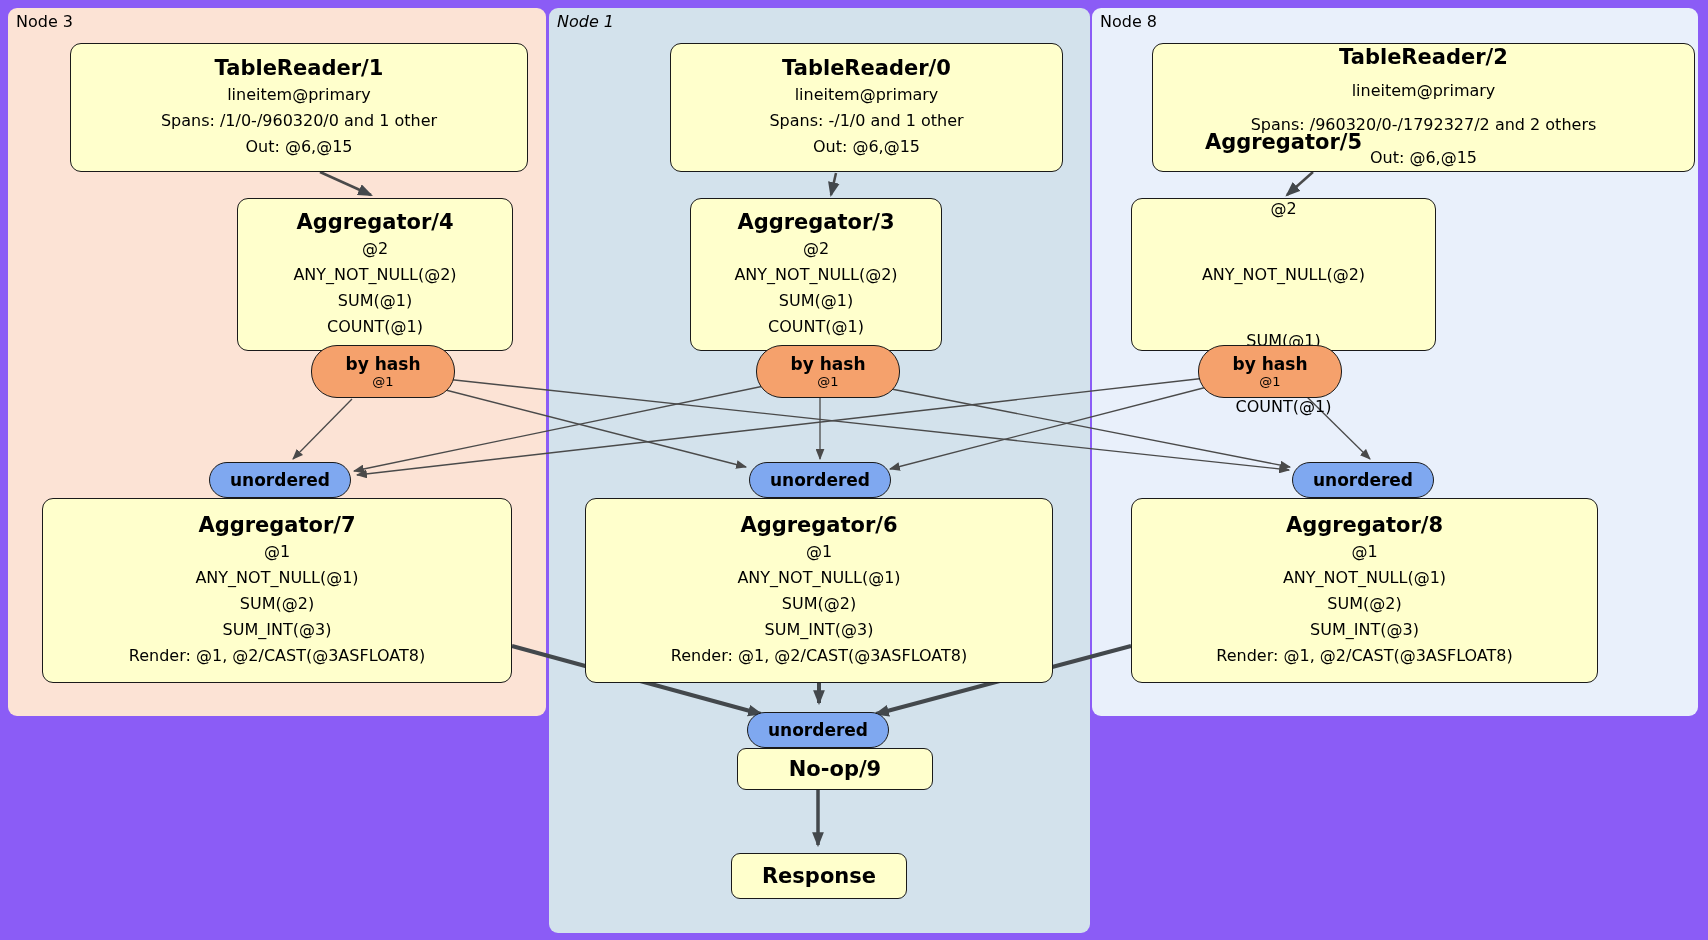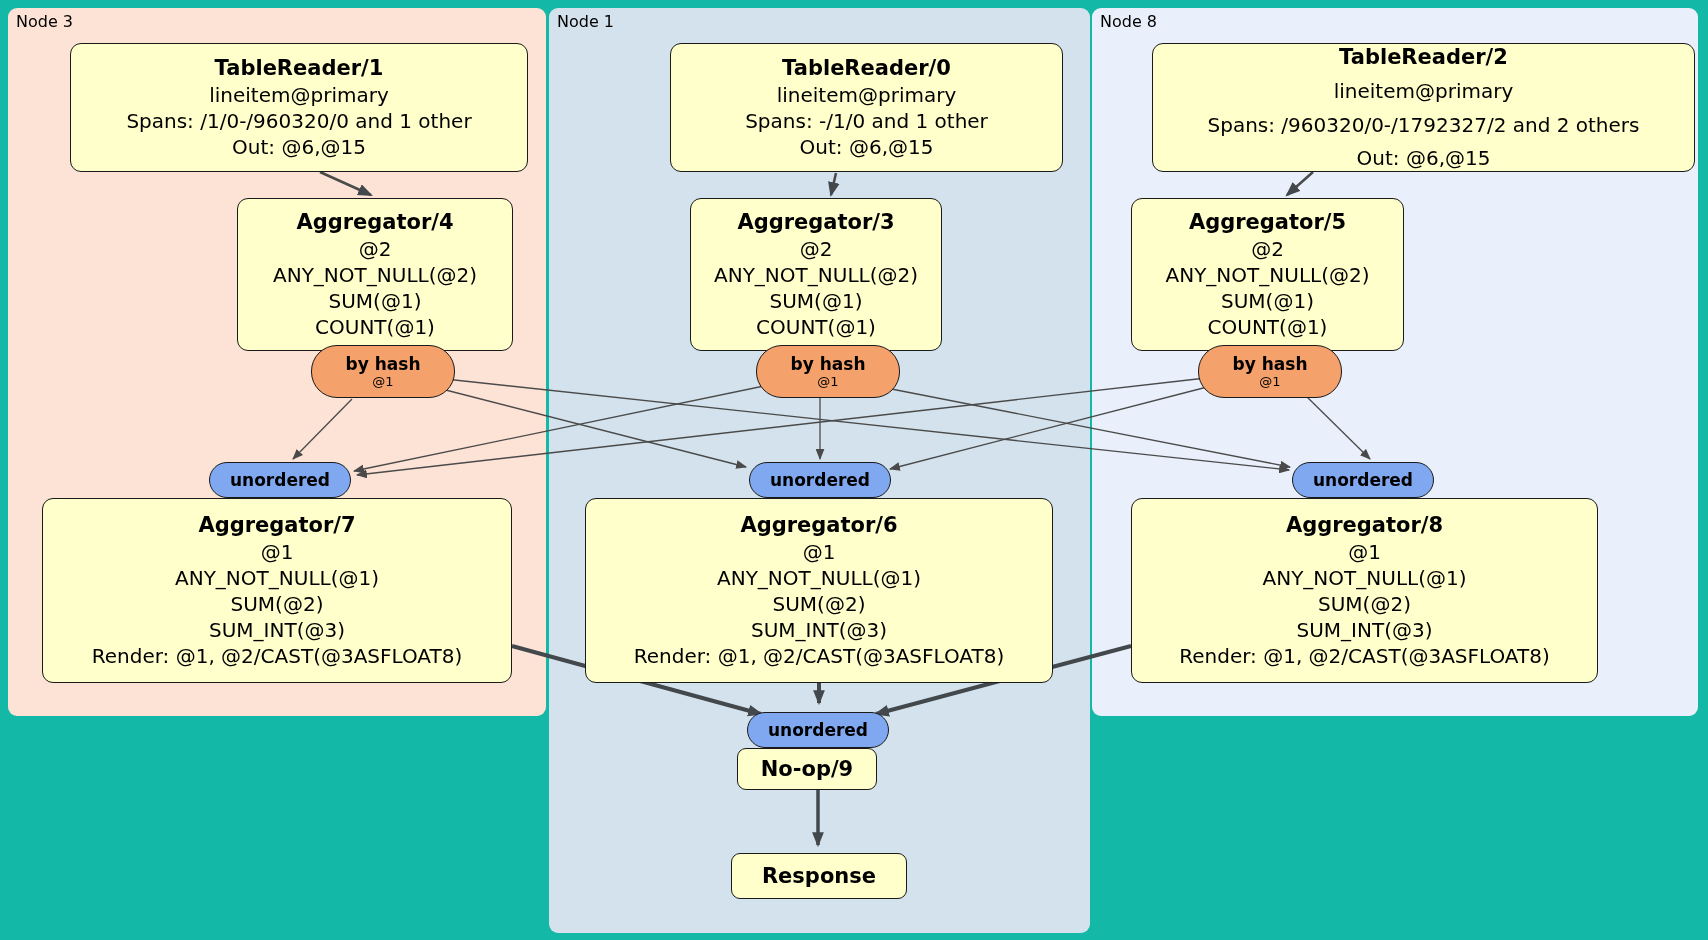--- a/index.html
+++ b/index.html
@@ -1,41 +1,41 @@
 <!DOCTYPE html>
 <html style="--node3_bg: #fce3d5; --node1_bg: #d3e2ec; --node2_bg: #e9f0fb; --box_fill: #ffffcc; --router_fill: #f5a16c; --sync_fill: #7fa8f0; --edge_thin: #4a4a4a; --edge_thick: #43484c;"><head>
 <meta charset="utf-8">
 <style>
   html,body{margin:0;padding:0;background:#ffffff;}
-  .canvas{position:relative;width:1708px;height:940px;background:#14b8a6;
+  .canvas{position:relative;width:1708px;height:940px;background:#8b5cf6;
           font-family:"DejaVu Sans",sans-serif;color:#000;overflow:hidden;}
   .group-bg{position:absolute;border-radius:9px;z-index:0;}
   .bg-node3{left:8px;top:8px;width:538px;height:708px;background:var(--node3_bg);}
   .bg-node1{left:549px;top:8px;width:541px;height:925px;background:var(--node1_bg);}
   .bg-node2{left:1092px;top:8px;width:606px;height:708px;background:var(--node2_bg);}
   .group-label{position:absolute;font-size:16px;z-index:1;}
   .lbl-node3{left:16px;top:12px;}
-  .lbl-node1{left:557px;top:12px;}
+  .lbl-node1{left:557px;top:12px;font-style:italic;}
   .lbl-node2{left:1100px;top:12px;}
   svg.edges{position:absolute;left:0;top:0;z-index:2;}
   .pbox{position:absolute;background:var(--box_fill);border:1.6px solid #1a1a1a;border-radius:11px;
         display:flex;flex-direction:column;justify-content:center;align-items:center;
         text-align:center;z-index:3;box-sizing:border-box;}
   .pbox .title{font-weight:bold;font-size:21px;line-height:27px;white-space:nowrap;}
-  .pbox .line{font-size:20px;line-height:26px;white-space:nowrap;}
+  .pbox .line{font-size:16px;line-height:26px;white-space:nowrap;}
   .tr1{left:70px;top:43px;width:458px;height:129px;}
   .tr0{left:670px;top:43px;width:393px;height:129px;}
   .tr2{left:1152px;top:43px;width:543px;height:129px;justify-content:space-between;}
   .agg4{left:237px;top:198px;width:276px;height:153px;}
   .agg3{left:690px;top:198px;width:252px;height:153px;}
-  .agg5{left:1131px;top:198px;width:273px;height:153px;}
+  .agg5{left:1131px;top:198px;width:305px;height:153px;gap:40px;}
   .agg7{left:42px;top:498px;width:470px;height:185px;}
   .agg6{left:585px;top:498px;width:468px;height:185px;}
   .agg8{left:1131px;top:498px;width:467px;height:185px;}
-  .noop{left:737px;top:748px;width:140px;height:42px;border-radius:9px;}
+  .noop{left:737px;top:748px;width:196px;height:42px;border-radius:9px;}
   .resp{left:731px;top:853px;width:176px;height:46px;border-radius:9px;}
   .router{position:absolute;width:144px;height:53px;background:var(--router_fill);
           border:1.6px solid #1a1a1a;border-radius:26px;z-index:4;display:flex;flex-direction:column;
           align-items:center;justify-content:center;box-sizing:border-box;}
   .router .rl{font-weight:bold;font-size:17px;line-height:19px;}
   .router .rd{font-size:13px;line-height:15px;}
   .bh4{left:311px;top:345px;}
   .bh3{left:756px;top:345px;}
   .bh5{left:1198px;top:345px;}
   .sync{position:absolute;width:142px;height:36px;background:var(--sync_fill);

